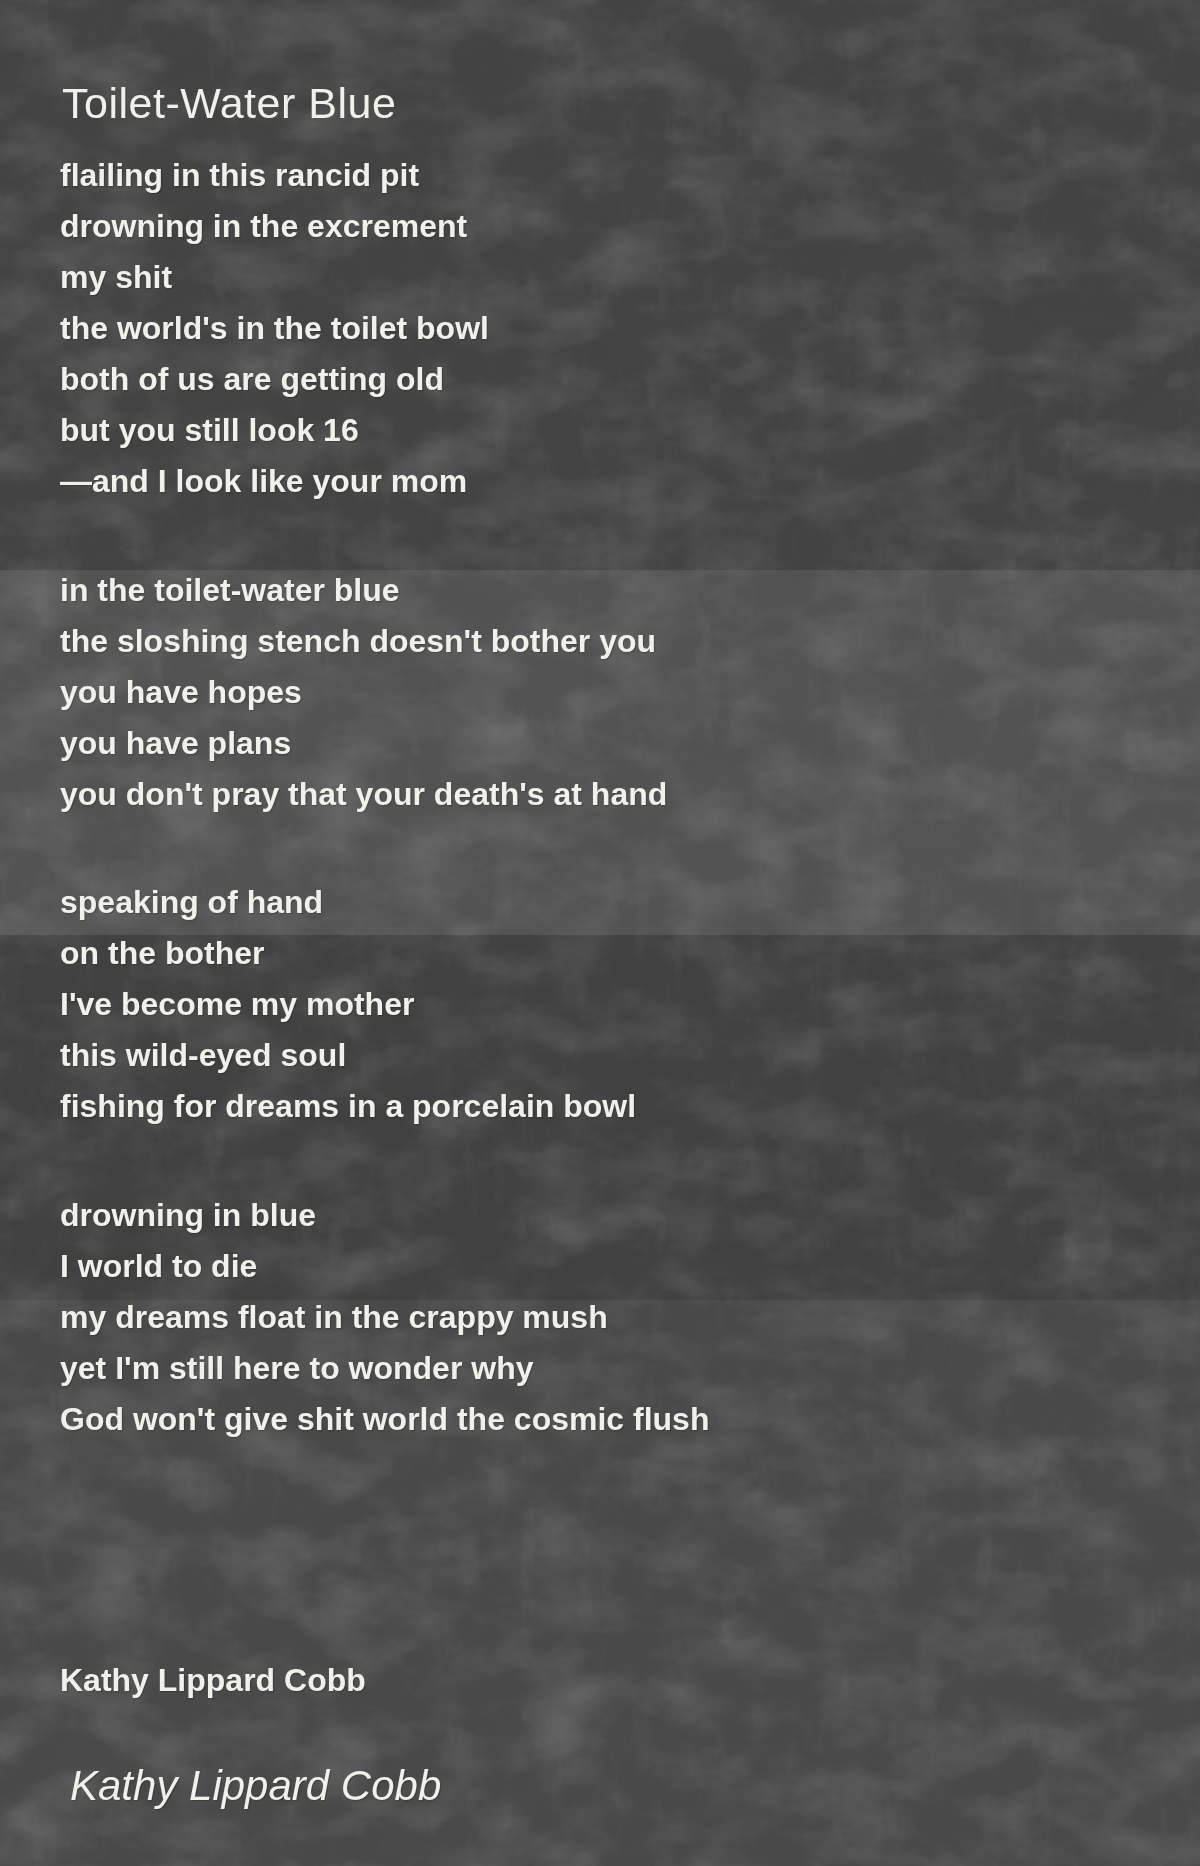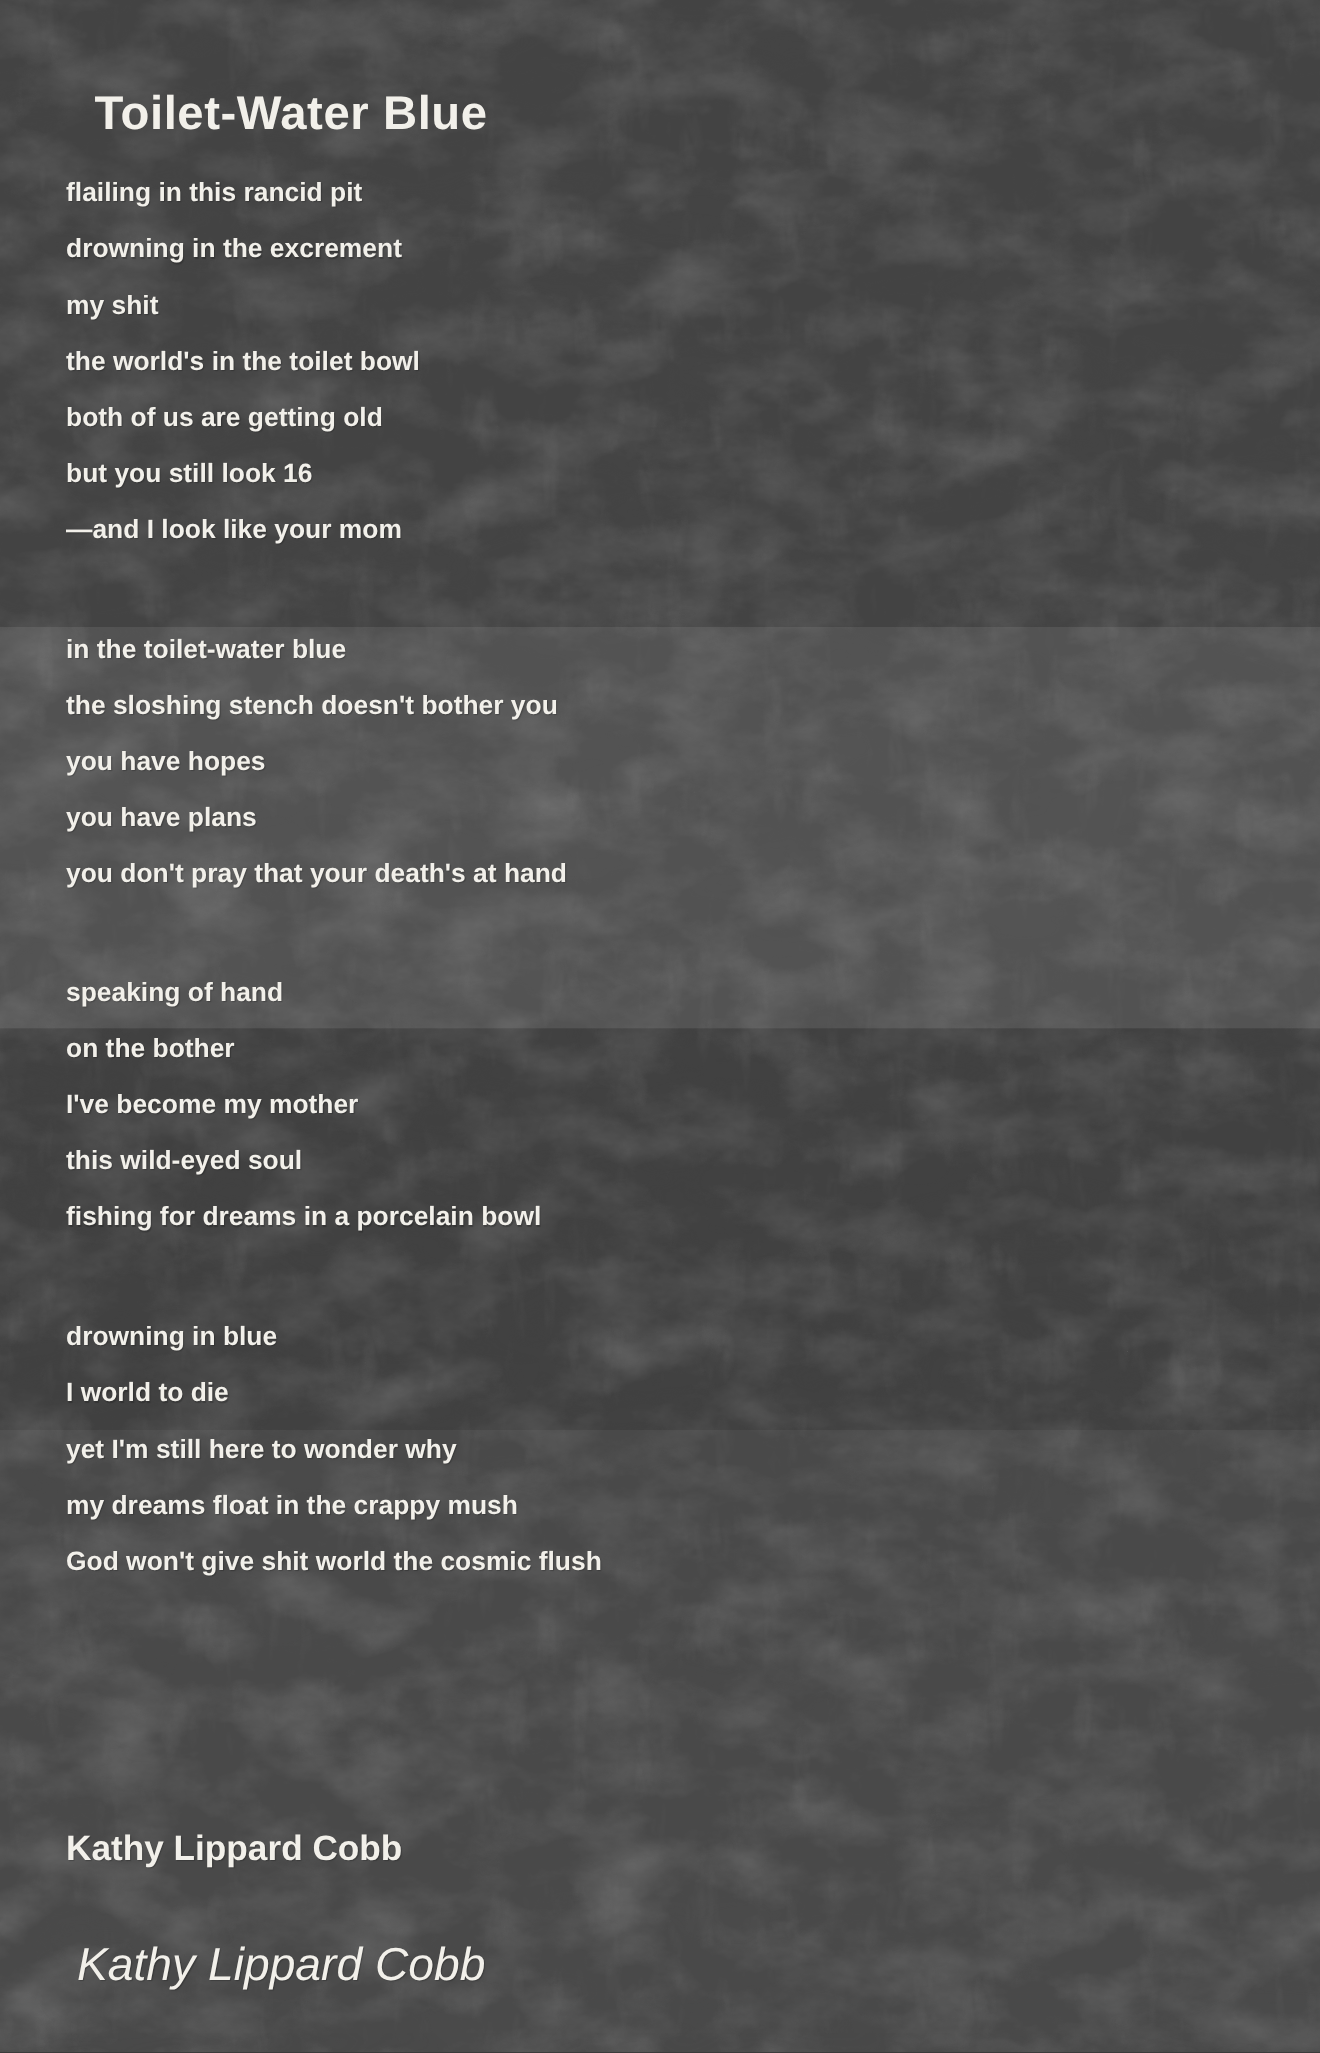--- a/index.html
+++ b/index.html
@@ -32,35 +32,34 @@
     position: absolute;
     top: 0; left: 0;
     width: 100%; height: 100%;
     color: var(--text, #f2f0ea);
   }
   .page-title {
     position: absolute;
     left: 62px;
     top: 49px;
     font-size: 43px;
-    font-weight: bold;
+    font-weight: normal;
     line-height: 51px;
     letter-spacing: 0.5px;
     white-space: nowrap;
-    margin-left: 24px;
   }
   .poem {
     position: absolute;
     left: 60px;
     top: 150px;
   }
   .stanza { margin: 0 0 57.5px 0; }
   .stanza:last-child { margin-bottom: 0; }
   .line {
-    font-size: 24px;
+    font-size: 32px;
     font-weight: bold;
     line-height: 51px;
     white-space: nowrap;
     text-shadow: 1px 1px 1px rgba(0,0,0,0.22);
   }
   .signature-bold {
     position: absolute;
     left: 60px;
     top: 1655px;
     font-size: 32px;
@@ -143,22 +142,22 @@
         <div class="stanza">
           <div class="line">speaking of hand</div>
           <div class="line">on the bother</div>
           <div class="line">I've become my mother</div>
           <div class="line">this wild-eyed soul</div>
           <div class="line">fishing for dreams in a porcelain bowl</div>
         </div>
         <div class="stanza">
           <div class="line">drowning in blue</div>
           <div class="line">I world to die</div>
+          <div class="line">my dreams float in the crappy mush</div>
           <div class="line">yet I'm still here to wonder why</div>
-          <div class="line">my dreams float in the crappy mush</div>
           <div class="line">God won't give shit world the cosmic flush</div>
         </div>
       </div>
 
     <div class="signature-bold">Kathy Lippard Cobb</div>
     <div class="signature-italic">Kathy Lippard Cobb</div>
   </div>
 
 </div>
 

